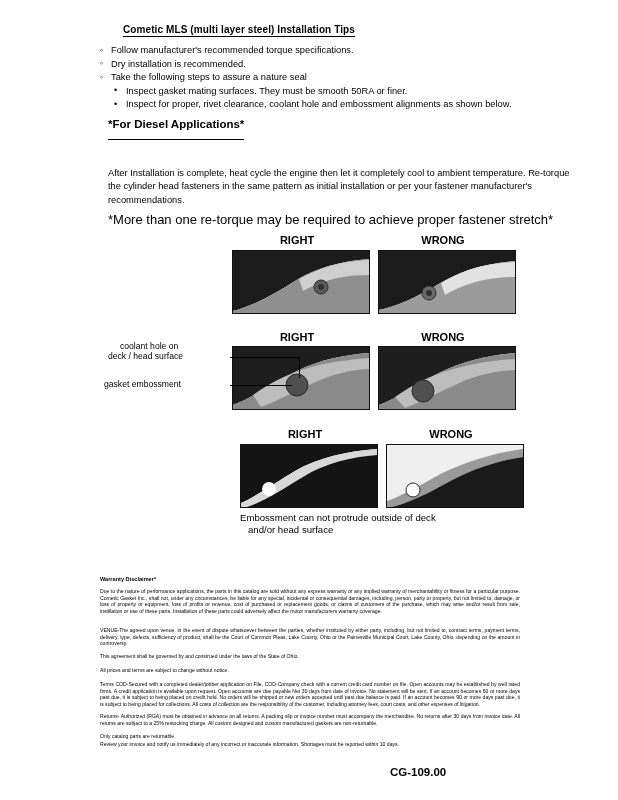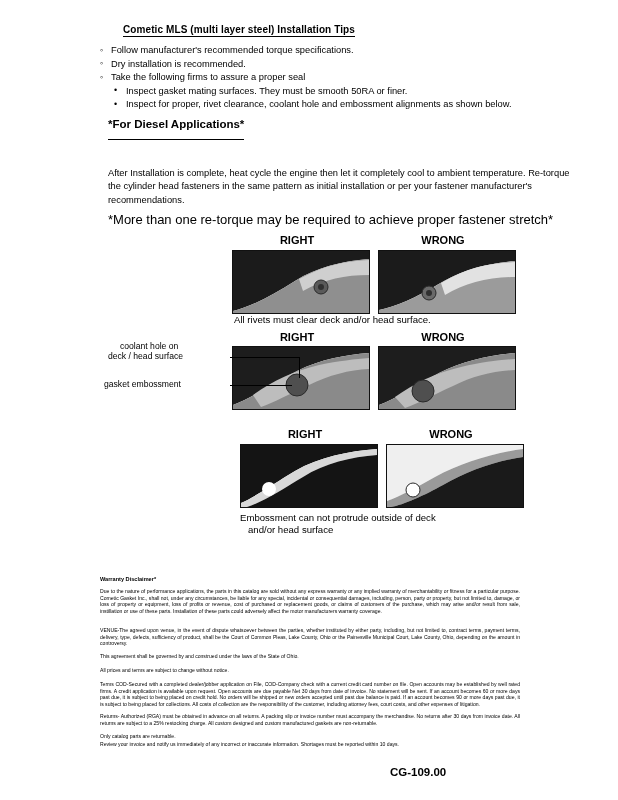--- a/index.html
+++ b/index.html
@@ -56,21 +56,21 @@
 
 <div class="page">
 
   <div class="title">
     <span class="u">Cometic MLS (multi layer steel) Installation Tips</span>
   </div>
 
   <div class="bullets">
     <p class="b1">Follow manufacturer's recommended torque specifications.</p>
     <p class="b1">Dry installation is recommended.</p>
-    <p class="b1">Take the following firms to assure a proper seal</p>
+    <p class="b1">Take the following steps to assure a nature seal</p>
     <p class="b2">Inspect gasket mating surfaces.  They must be smooth 50RA or finer.</p>
     <p class="b2">Inspect for proper, rivet clearance, coolant hole and embossment alignments as shown below.</p>
   </div>
 
   <div class="sec-head">
     <span>*For Diesel Applications*</span>
   </div>
   <div class="para p2">After Installation is complete, heat cycle the engine then let it completely cool to ambient temperature. Re-torque the cylinder head fasteners in the same pattern as initial installation or per your fastener manufacturer's recommendations.</div>
   <div class="para p3">*More than one re-torque may be required to achieve proper fastener stretch*</div>
 
@@ -92,21 +92,20 @@
     <svg width="136" height="62" viewBox="0 0 136 62">
       <rect x="0" y="0" width="136" height="62" fill="#ffffff"></rect>
       <path d="M0,0 L136,0 L136,10 C108,12 80,20 58,34 C38,46 16,56 0,59 Z" fill="#1b1b1b"></path>
       <path d="M0,59 C16,56 38,46 58,34 C80,20 108,12 136,10 L136,62 L0,62 Z" fill="#9b9b9b"></path>
       <path d="M62,32 C88,16 112,12 136,11 L136,26 C110,26 86,32 66,44 Z" fill="#e2e2e2"></path>
       <circle cx="50" cy="42" r="7" fill="#6a6a6a" stroke="#2b2b2b" stroke-width="1"></circle>
       <circle cx="50" cy="42" r="3" fill="#303030"></circle>
     </svg>
   </div>
 
-  <div class="cap" style="left:234px;top:314px;">All rivets must clear deck and/or head surface.</div>
 
   <div class="lbl" style="left:232px;top:331px;width:130px;">RIGHT</div>
   <div class="lbl" style="left:378px;top:331px;width:130px;">WRONG</div>
 
   <div class="fig" style="left:232px;top:346px;width:136px;height:62px;">
     <svg width="136" height="62" viewBox="0 0 136 62">
       <rect x="0" y="0" width="136" height="62" fill="#ffffff"></rect>
       <path d="M0,0 L136,0 L136,6 C112,8 88,12 64,24 C40,36 18,52 0,58 Z" fill="#1d1d1d"></path>
       <path d="M0,58 C18,52 40,36 64,24 C88,12 112,8 136,6 L136,62 L0,62 Z" fill="#8a8a8a"></path>
       <path d="M20,48 C40,34 60,24 86,18 C106,14 122,12 136,11 L136,22 C116,23 96,28 76,38 C58,46 40,56 28,60 Z" fill="#bdbdbd"></path>

